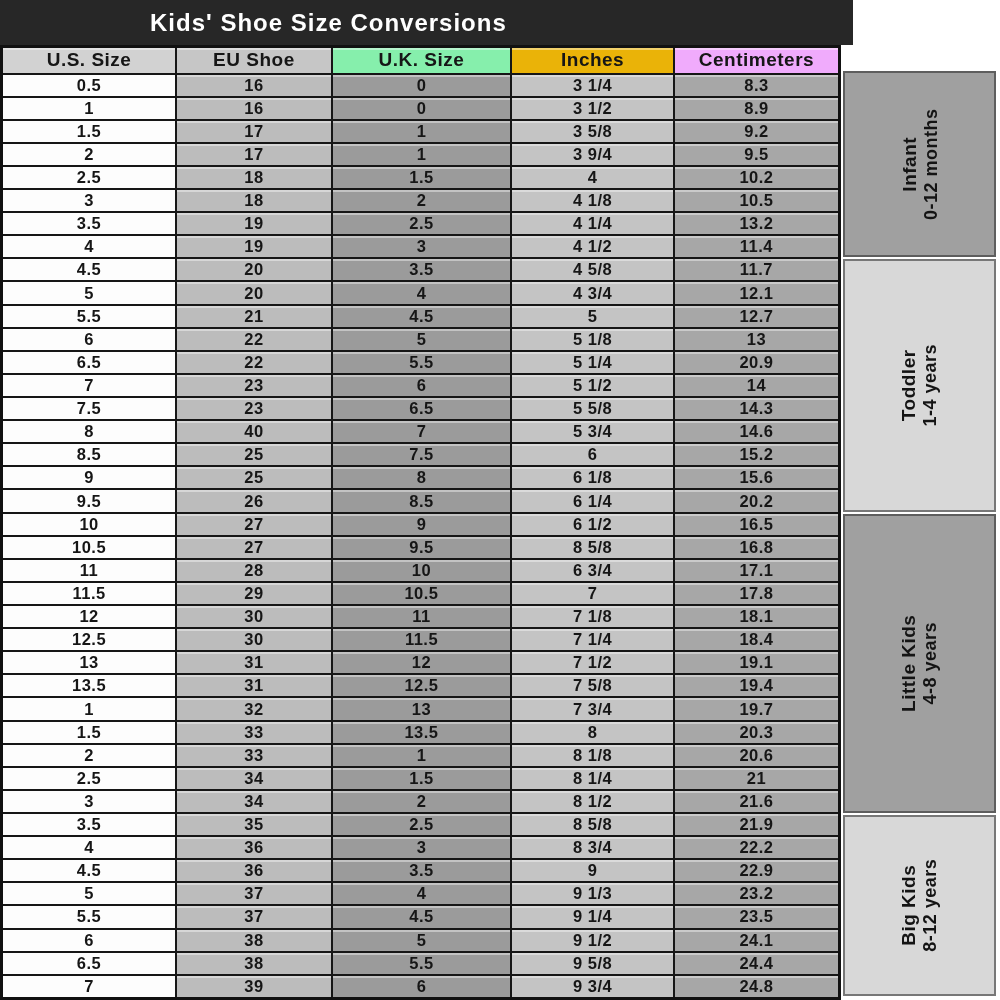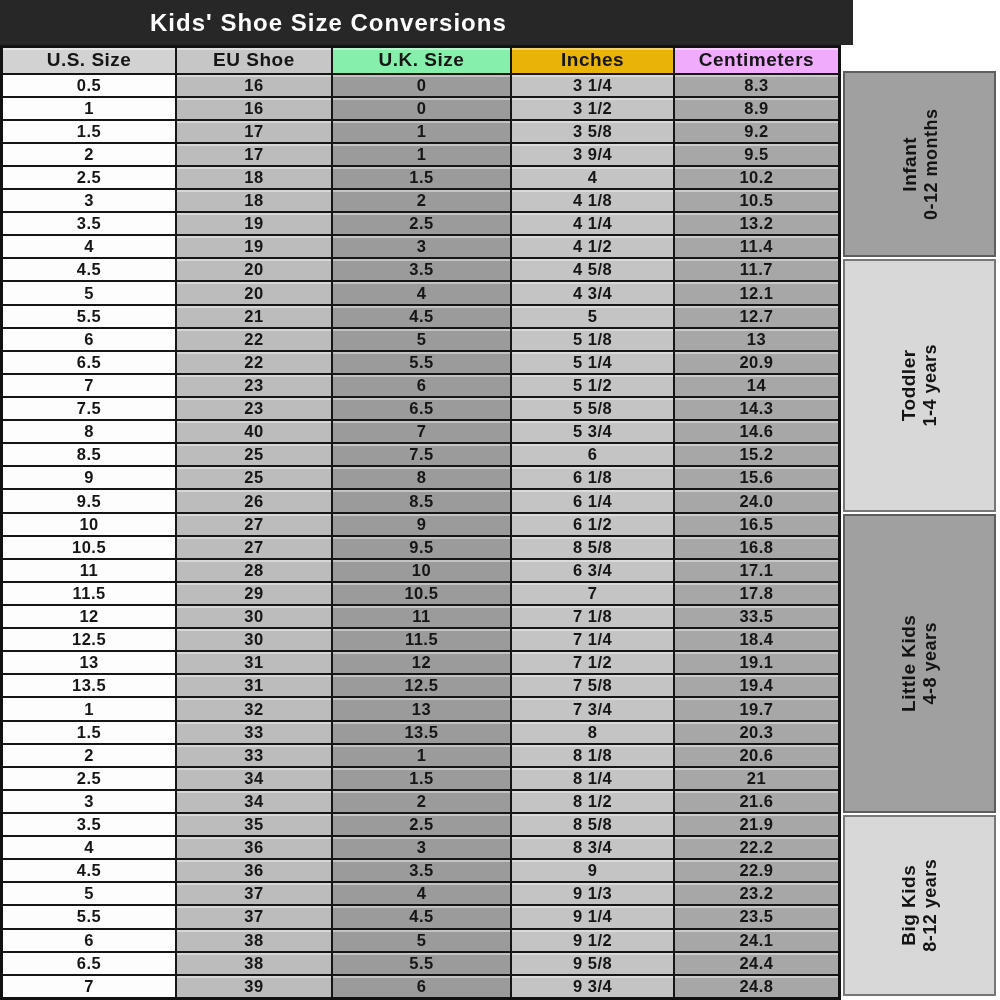--- a/index.html
+++ b/index.html
@@ -212,21 +212,21 @@
           <td class="c1">25</td>
           <td class="c2">8</td>
           <td class="c3">6 1/8</td>
           <td class="c4">15.6</td>
         </tr>
         <tr>
           <td class="c0">9.5</td>
           <td class="c1">26</td>
           <td class="c2">8.5</td>
           <td class="c3">6 1/4</td>
-          <td class="c4">24.0</td>
+          <td class="c4">20.2</td>
         </tr>
         <tr>
           <td class="c0">10</td>
           <td class="c1">27</td>
           <td class="c2">9</td>
           <td class="c3">6 1/2</td>
           <td class="c4">16.5</td>
         </tr>
         <tr>
           <td class="c0">10.5</td>
@@ -247,21 +247,21 @@
           <td class="c1">29</td>
           <td class="c2">10.5</td>
           <td class="c3">7</td>
           <td class="c4">17.8</td>
         </tr>
         <tr>
           <td class="c0">12</td>
           <td class="c1">30</td>
           <td class="c2">11</td>
           <td class="c3">7 1/8</td>
-          <td class="c4">33.5</td>
+          <td class="c4">18.1</td>
         </tr>
         <tr>
           <td class="c0">12.5</td>
           <td class="c1">30</td>
           <td class="c2">11.5</td>
           <td class="c3">7 1/4</td>
           <td class="c4">18.4</td>
         </tr>
         <tr>
           <td class="c0">13</td>

